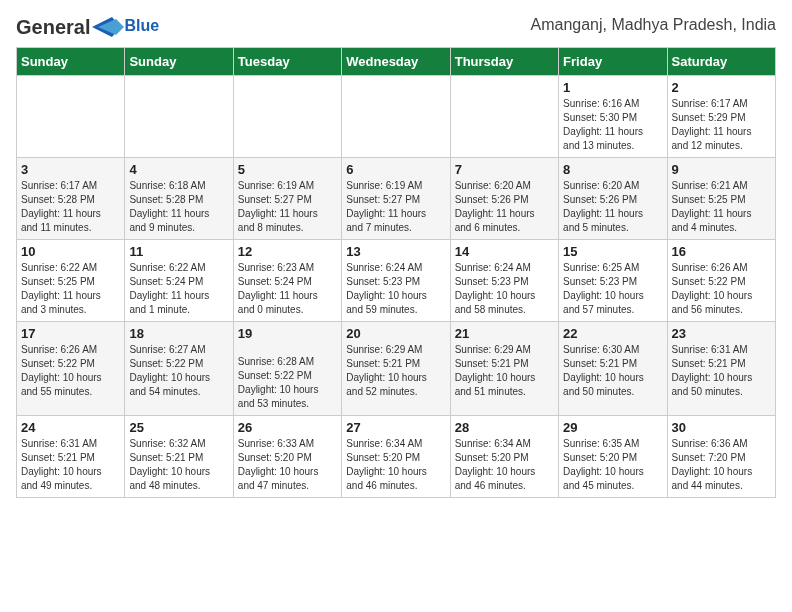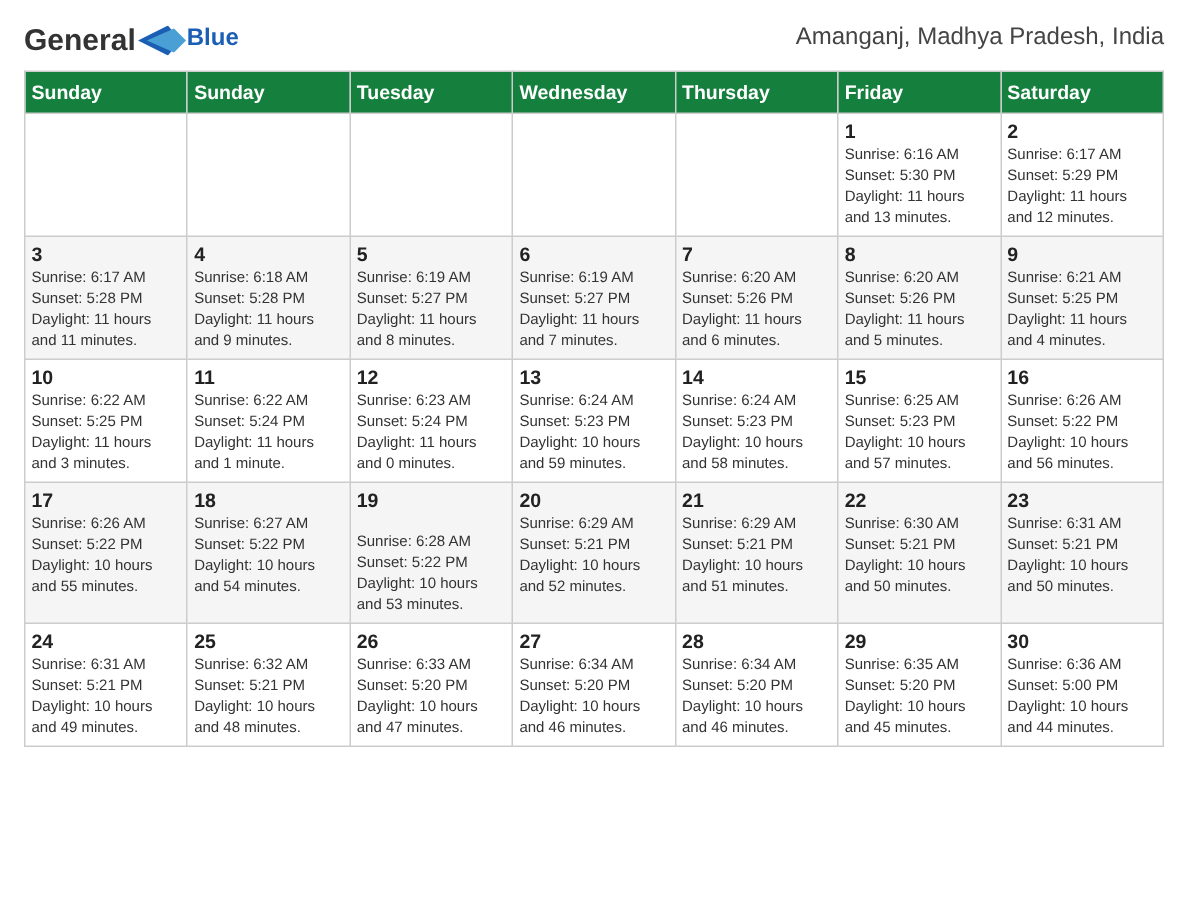--- a/index.html
+++ b/index.html
@@ -322,19 +322,19 @@
         <td>
           <span class="day-num">29</span>
           <div class="day-info" style="white-space: pre-line;">Sunrise: 6:35 AM
 Sunset: 5:20 PM
 Daylight: 10 hours
 and 45 minutes.</div>
         </td>
         <td>
           <span class="day-num">30</span>
           <div class="day-info" style="white-space: pre-line;">Sunrise: 6:36 AM
-Sunset: 5:00 PM
+Sunset: 7:20 PM
 Daylight: 10 hours
 and 44 minutes.</div>
         </td>
       </tr>
     </tbody>
 </table>
 
 </body></html>

